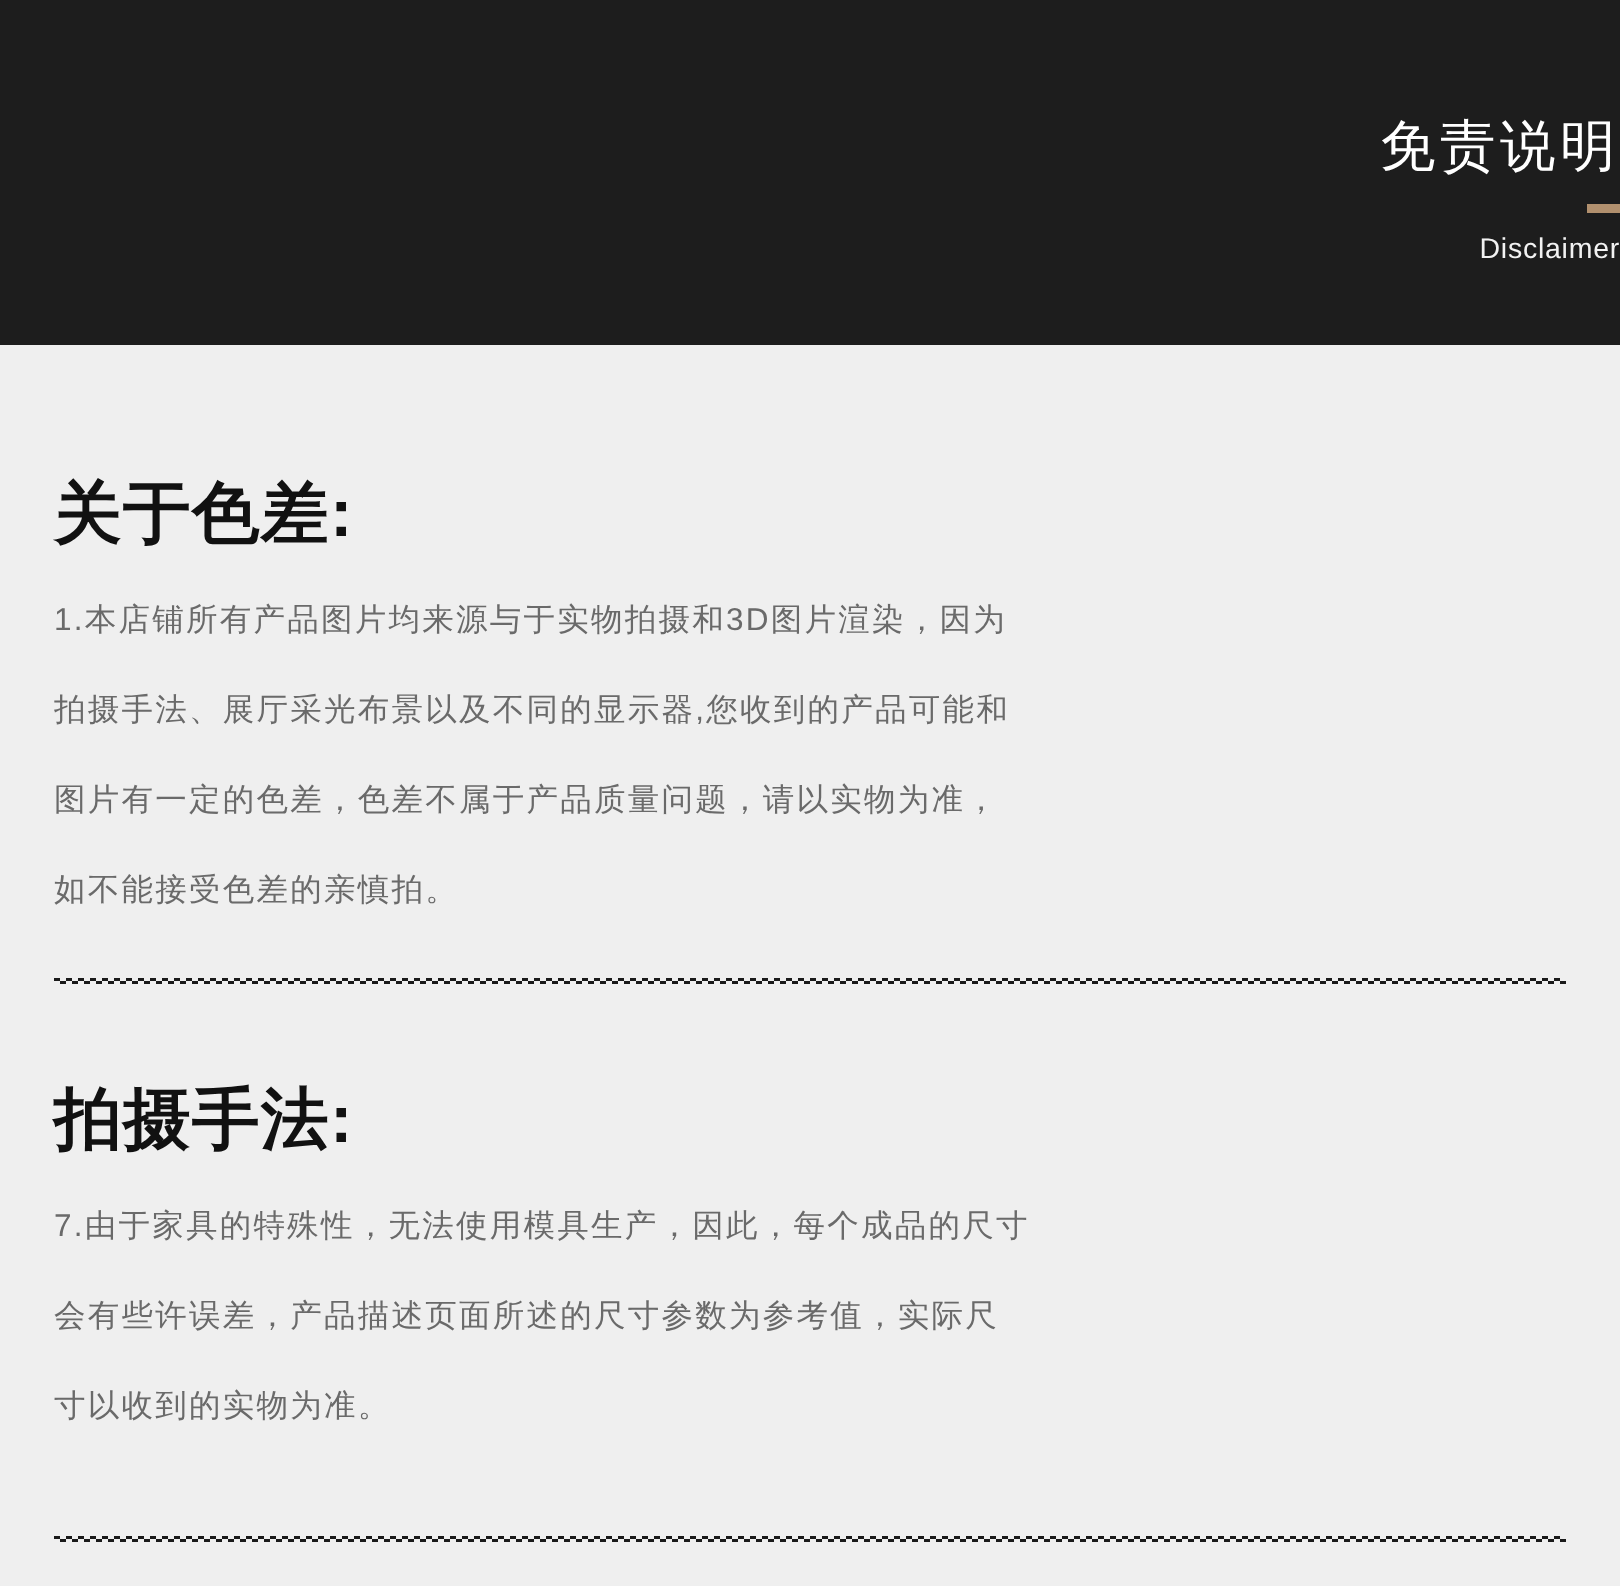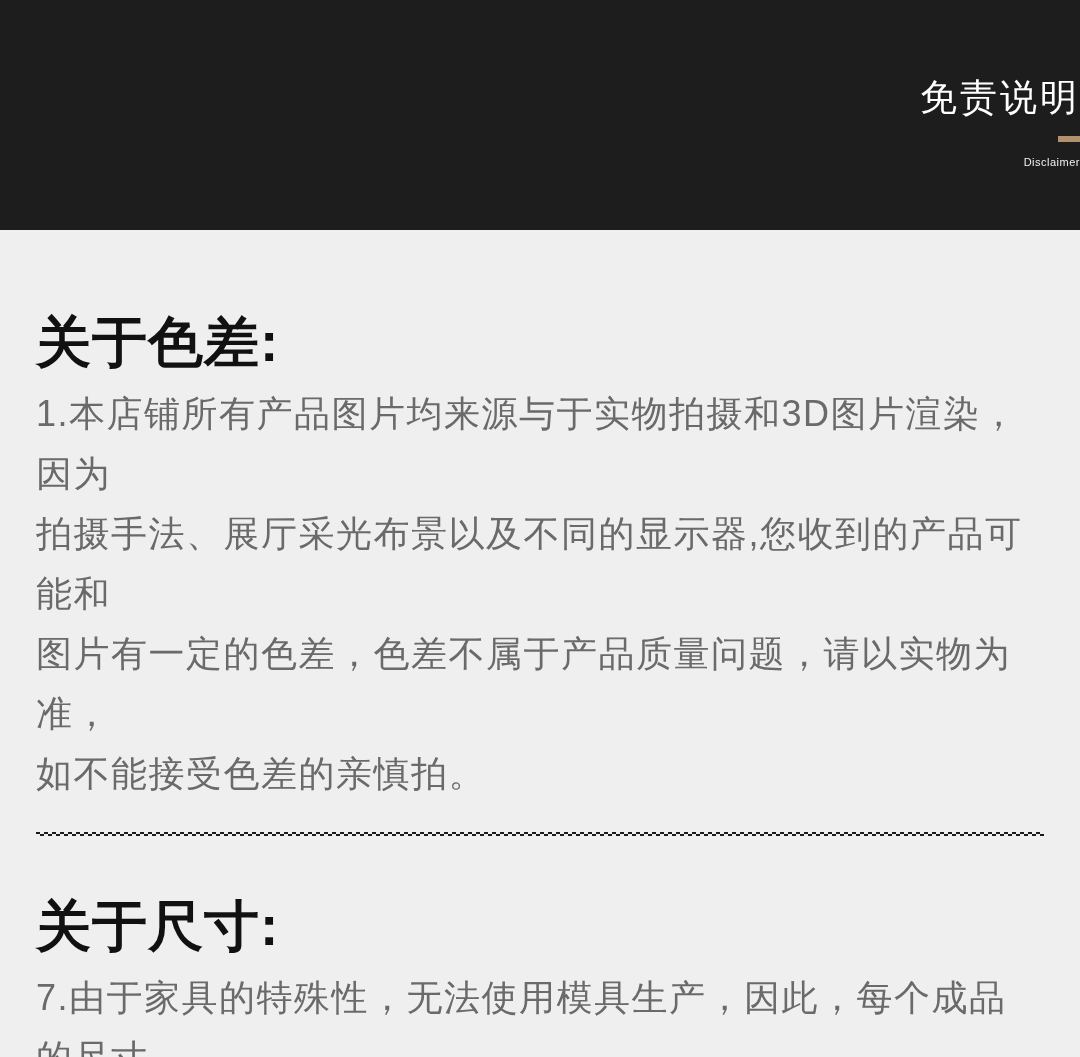--- a/index.html
+++ b/index.html
@@ -32,40 +32,40 @@
     line-height: 1.1;
   }
   .accent-bar {
     width: 22px;
     height: 6px;
     background: #b1906e;
     margin: 17px 0 14px 0;
   }
   .banner-subtitle {
     color: #f2f2f2;
-    font-size: 11px;
+    font-size: 19px;
     letter-spacing: 0.5px;
   }
   
   .content {
     padding: 0 36px;
   }
   .section-heading {
     margin: 0;
-    font-size: 55px;
+    font-size: 45px;
     line-height: 52px;
     font-weight: 700;
     color: #111111;
     letter-spacing: 1px;
   }
   .section-heading.first { margin-top: 86px; }
   .section-heading.second { margin-top: 64px; }
   .section-body {
     margin: 16px 0 0 0;
-    font-size: 36px;
+    font-size: 21px;
     line-height: 60px;
     color: #6a6a6a;
     letter-spacing: 1.5px;
     white-space: pre-line;
   }
   
   .divider {
     height: 4px;
     background-image:
       repeating-linear-gradient(90deg, #1a1a1a 0 4px, transparent 4px 8px),
@@ -91,21 +91,21 @@
   <div class="content">
 
     <h2 class="section-heading first">关于色差:</h2>
     <p class="section-body">1.本店铺所有产品图片均来源与于实物拍摄和3D图片渲染，因为
 拍摄手法、展厅采光布景以及不同的显示器,您收到的产品可能和
 图片有一定的色差，色差不属于产品质量问题，请以实物为准，
 如不能接受色差的亲慎拍。</p>
 
     <div class="divider first"></div>
 
-    <h2 class="section-heading second">关于尺寸:</h2>
+    <h2 class="section-heading second">拍摄手法:</h2>
     <p class="section-body">7.由于家具的特殊性，无法使用模具生产，因此，每个成品的尺寸
 会有些许误差，产品描述页面所述的尺寸参数为参考值，实际尺
 寸以收到的实物为准。</p>
 
     <div class="divider second"></div>
 
   </div>
 
 </div>
 

